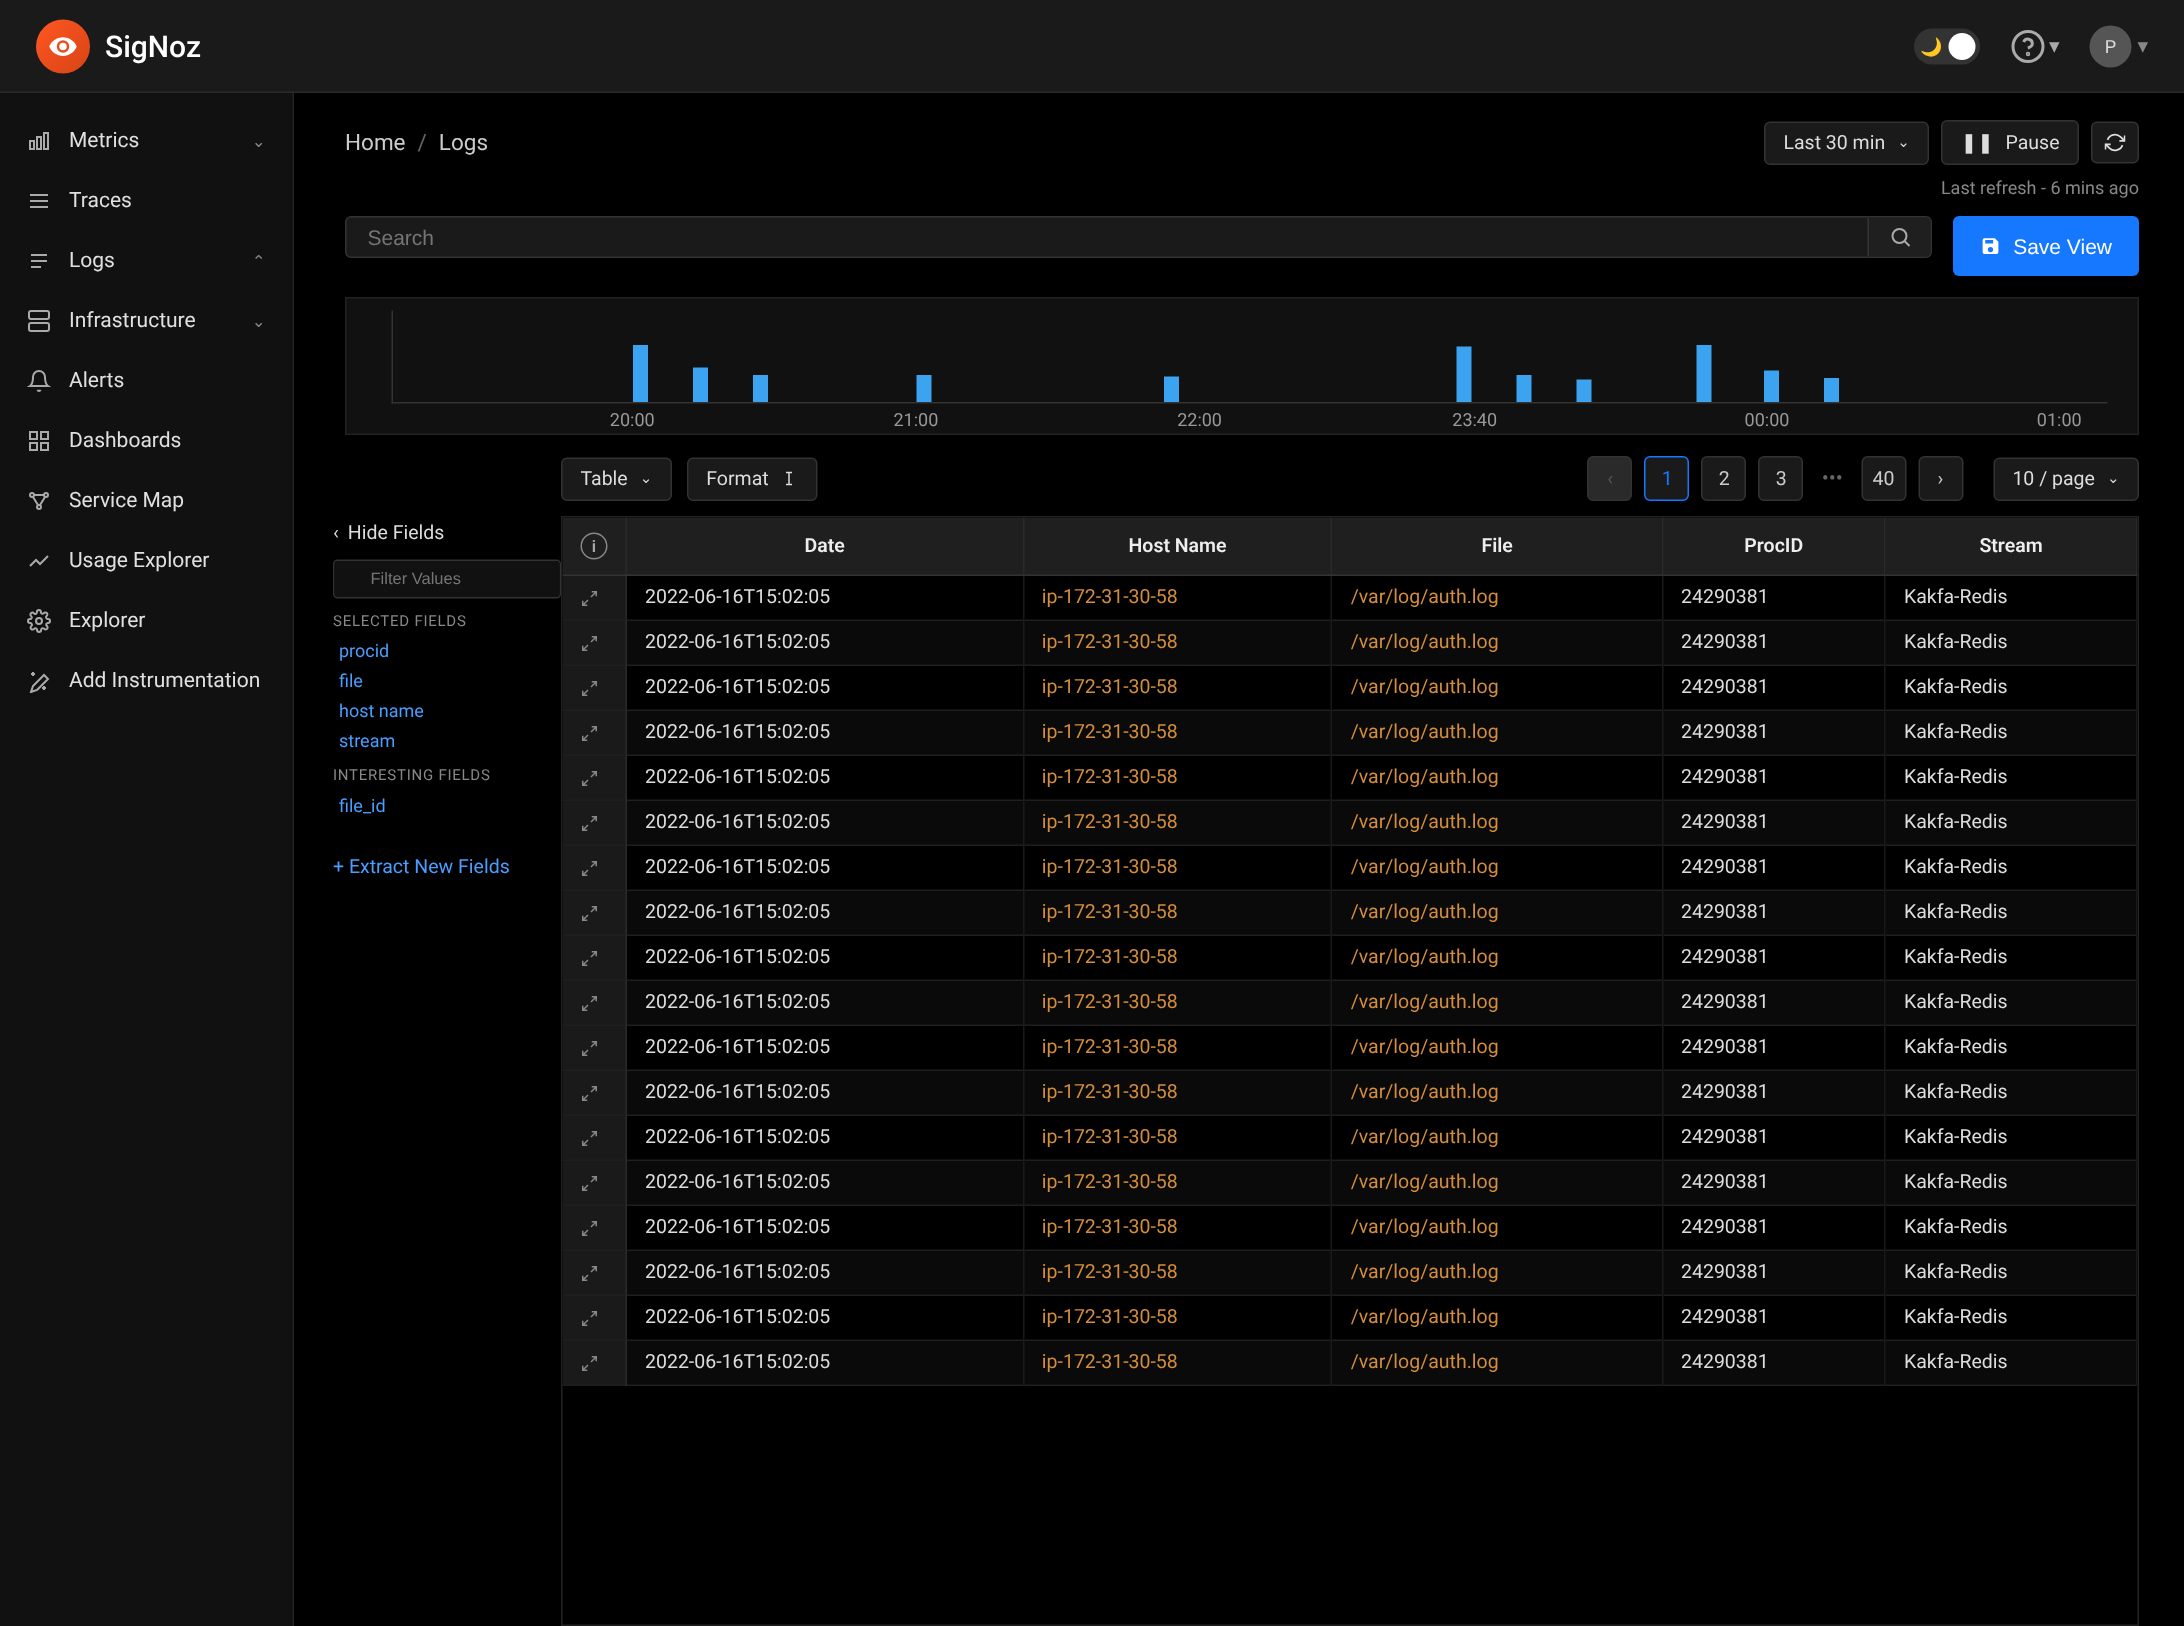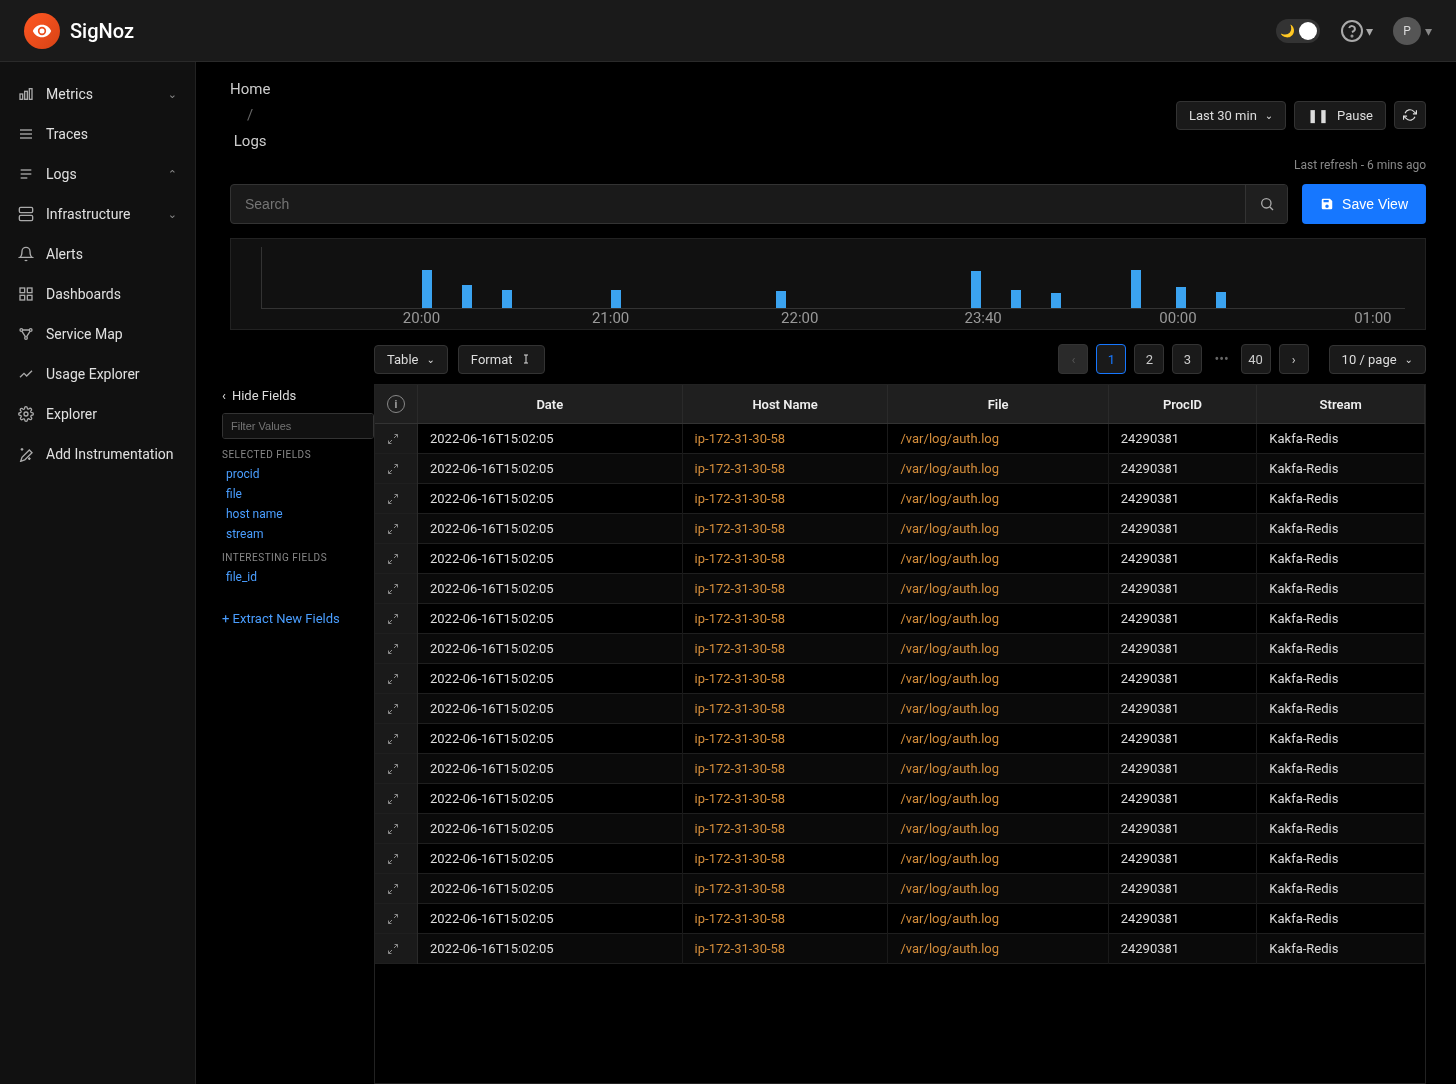--- a/index.html
+++ b/index.html
@@ -56,33 +56,33 @@
   display: flex; align-items: center; gap: 12px;
   padding: 12px 18px; color: #e0e0e0; cursor: pointer;
   font-size: 14px;
 }
 .sidebar-item .nav-icon { width: 16px; flex-shrink: 0; color: #aaa; }
 .sidebar-item .chev { margin-left: auto; color: #888; font-size: 11px; }
 .main { flex: 1; display: flex; flex-direction: column; overflow: hidden; padding: 0 30px 0 18px;}
 .header-row {
   display: flex; align-items: center; padding: 18px 0 6px 16px;
 }
-.breadcrumb { font-size: 15px; color: #ccc; display:flex; gap:8px; align-items:center;flex-direction:column;}
+.breadcrumb { font-size: 15px; color: #ccc; display:flex; gap:8px; align-items:center;}
 .breadcrumb .sep { color:#666; }
 .header-controls { margin-left: auto; display: flex; align-items: center; gap: 8px; }
 .pill {
   background: #1a1a1a; border: 1px solid #333; border-radius: 4px;
   padding: 6px 12px; display: flex; align-items: center; gap: 8px;
   color: #ddd; cursor: pointer; font-size: 13px;
 }
 .refresh-text { text-align: right; color: #888; font-size: 12px; padding: 2px 0 12px 0; }
 .search-row { display: flex; gap: 14px; padding: 0 0 14px 16px; align-items: stretch; }
 .search-box {
   flex: 1; display: flex; background: #1a1a1a; border: 1px solid #333;
-  border-radius: 4px; overflow: hidden; height: 40px;
+  border-radius: 4px; overflow: hidden; height: 28px;
 }
 .search-box input {
   flex: 1; background: transparent; border: none; outline: none;
   color: #ddd; padding: 0 14px; font-size: 14px;
 }
 .search-btn {
   width: 42px; background: #1f1f1f; border-left: 1px solid #333;
   display: flex; align-items: center; justify-content: center; color: #aaa;
   cursor: pointer;
 }
@@ -90,41 +90,41 @@
   background: #1677ff; color: #fff; border: none; border-radius: 4px;
   padding: 0 18px; display: flex; align-items: center; gap: 8px;
   cursor: pointer; font-size: 14px; height: 40px;
 }
 .chart-area {
   margin: 0 0 14px 16px; background: #111; border: 1px solid #222;
   height: 92px; position: relative;
 }
 .chart-inner { position: absolute; inset: 8px 20px 20px 30px; border-left:1px solid #333; border-bottom:1px solid #333;}
 .chart-bar { position: absolute; bottom: 0; width: 10px; background: #3ba3f0; }
-.chart-label { position: absolute; bottom: 2px; font-size: 15px; color: #999; transform: translateX(-50%); }
+.chart-label { position: absolute; bottom: 2px; font-size: 12px; color: #999; transform: translateX(-50%); }
 .controls-row {
   display: flex; align-items: center; padding: 0 0 10px 0; gap: 10px;
 }
 .controls-left { display:flex; gap:10px; margin-left: 160px;}
 .controls-right { margin-left: auto; display: flex; align-items: center; gap: 8px; }
 .pag-btn {
   min-width: 30px; height: 30px; border: 1px solid #333; background: #1a1a1a;
   color: #ccc; display: flex; align-items: center; justify-content: center;
   border-radius: 4px; cursor: pointer; font-size: 13px; padding: 0 6px;
 }
 .pag-btn.active { border-color: #1677ff; color: #1677ff; }
 .pag-btn.disabled { background:#2a2a2a; color:#555;}
 .ellipsis { color: #666; padding: 0 4px; }
 .content-split { flex: 1; display: flex; overflow: hidden; gap:0;}
 .fields-panel {
   width: 160px; padding: 4px 0 0 8px; font-size: 12px; color: #bbb;
 }
 .hide-fields { display: flex; align-items: center; gap: 6px; color: #ddd; cursor: pointer; font-size: 13px; margin-bottom: 10px;}
 .filter-input-wrap { display: flex; border: 1px solid #333; border-radius: 3px; overflow: hidden; margin-bottom: 10px; height:26px;}
-.filter-input-wrap input { flex:1; background:#111; border:none; outline:none; color:#ccc; font-size:11px; padding:0 8px;}
+.filter-input-wrap input { flex:1; background:#111; border:none; outline:none; color:#ccc; font-size:11px; padding:0 24px;}
 .field-section-label { color:#888; font-size:10px; letter-spacing:0.5px; margin:8px 0 4px; }
 .field-link { color:#4a9eff; font-size:12px; padding:3px 4px; cursor:pointer; display:block;}
 .extract-link { color:#4a9eff; font-size:13px; margin-top:24px; cursor:pointer;}
 .table-wrap { flex:1; overflow:auto; border:1px solid #222;}
 table { width:100%; border-collapse: collapse; font-size:13px;}
 thead th {
   background:#1f1f1f; color:#eee; text-align:center; padding:10px 12px;
   border-bottom:1px solid #333; font-weight:600; font-size:13px;
   border-right:1px solid #2a2a2a;
 }

